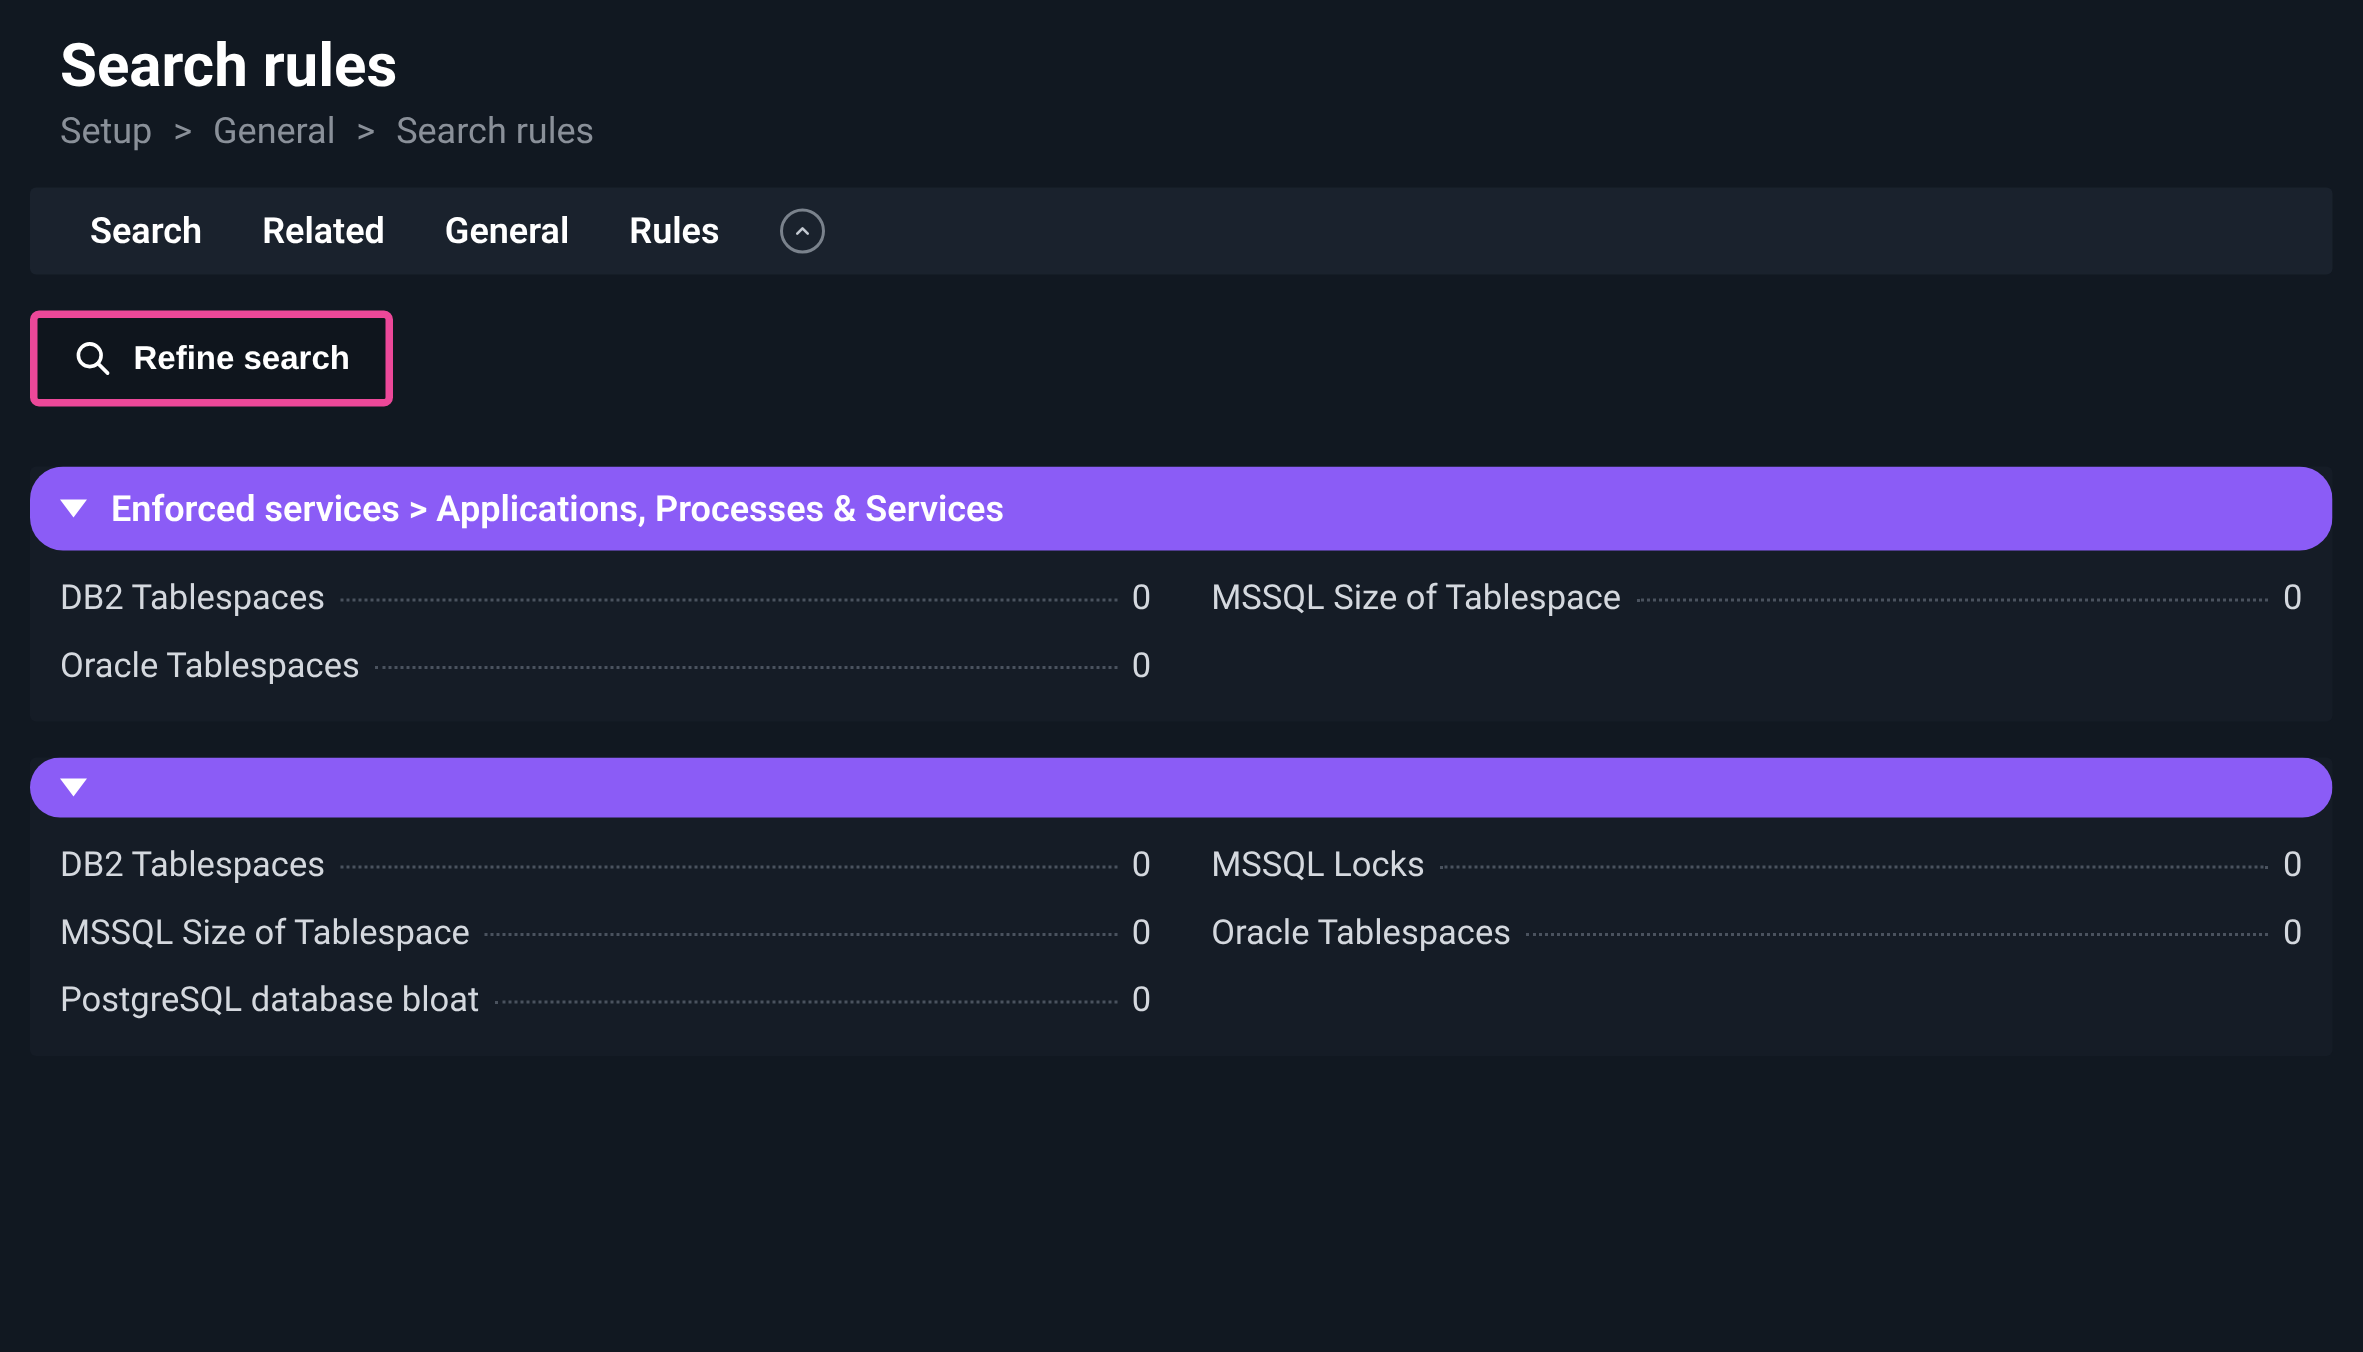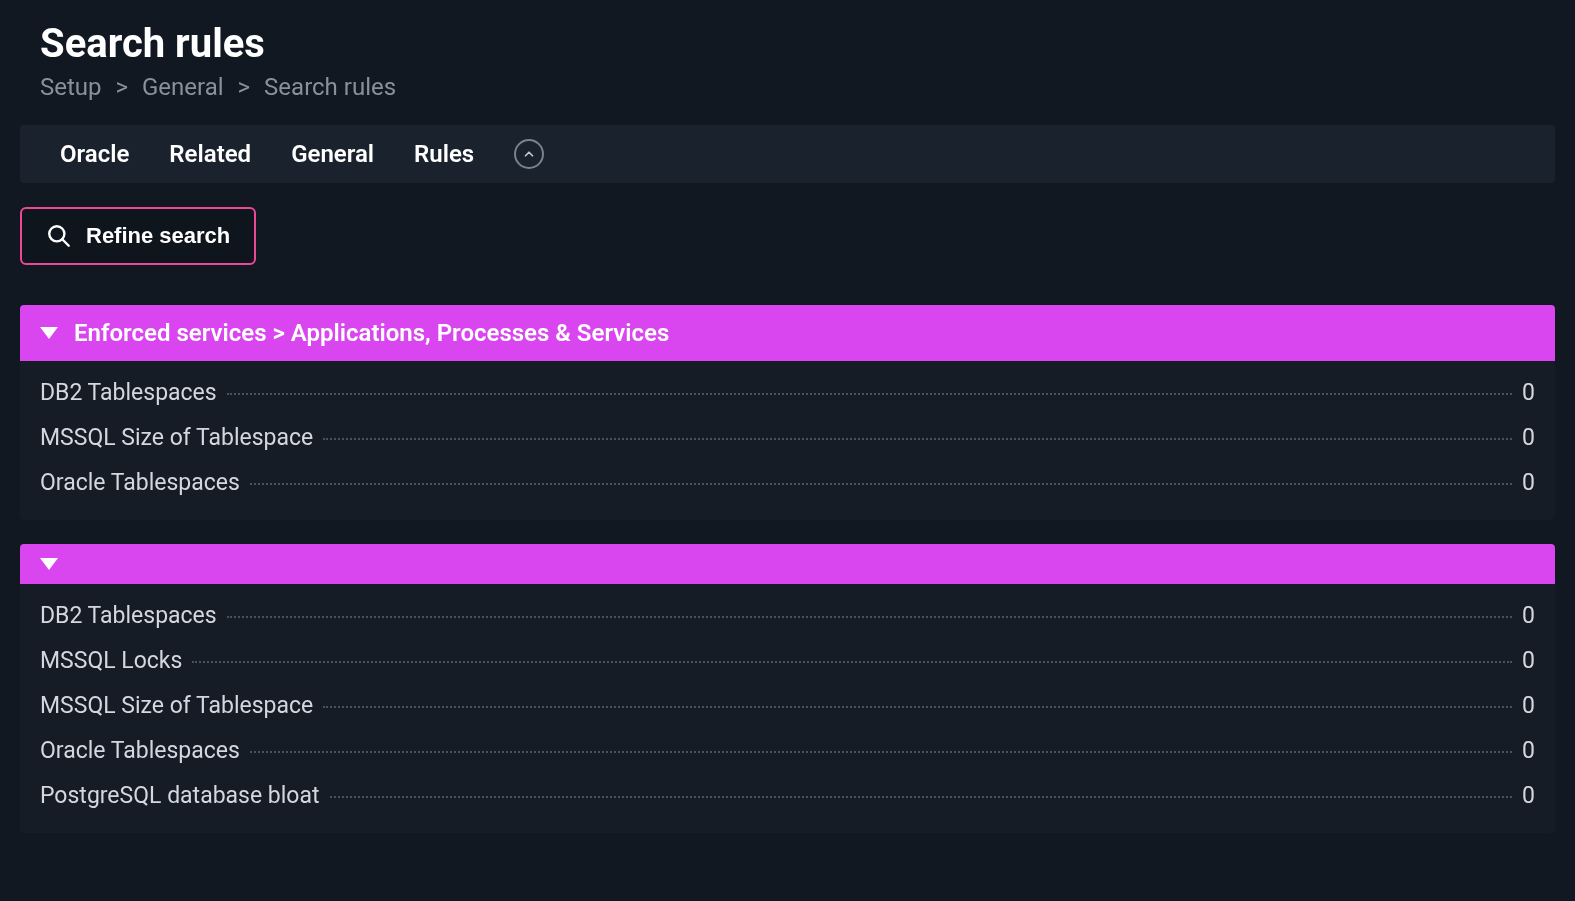--- a/index.html
+++ b/index.html
@@ -49,59 +49,60 @@
   }
   .collapse-btn svg { width: 14px; height: 14px; }
   .toolbar {
     display: flex;
     gap: 14px;
     padding: 0 20px;
     margin-bottom: 40px;
   }
   .toolbar-btn {
     background: #0f151d;
-    border: 2px solid #ec4899;
+    border: 5px solid #ec4899;
     border-radius: 6px;
     padding: 14px 24px;
     display: flex;
     align-items: center;
     gap: 14px;
     font-size: 22px;
     font-weight: 600;
     color: #ffffff;
     cursor: pointer;
   }
   .toolbar-btn svg { width: 26px; height: 26px; }
   .section {
     margin: 0 20px 24px 20px;
     background: #151c26;
     border-radius: 4px;
     overflow: hidden;
   }
   .section-header {
-    background: #d946ef;
+    background: #8b5cf6;
     padding: 14px 20px;
     display: flex;
     align-items: center;
     gap: 16px;
     font-size: 24px;
     font-weight: 600;
     color: #ffffff;
     cursor: pointer;
+    border-radius: 22px;
   }
   .section-header .caret {
     width: 0; height: 0;
     border-left: 9px solid transparent;
     border-right: 9px solid transparent;
     border-top: 12px solid #ffffff;
   }
   .section-body {
     padding: 18px 20px 24px 20px;
     display: grid;
-    grid-template-columns: 1fr;
+    grid-template-columns: 1fr 1fr;
     column-gap: 40px;
     row-gap: 18px;
   }
   .rule-row {
     display: flex;
     align-items: baseline;
     gap: 10px;
     font-size: 23px;
     color: #d4d8de;
     cursor: pointer;
@@ -123,21 +124,21 @@
 
 <div class="breadcrumb">
   <span>Setup</span>
   <span class="sep">&gt;</span>
   <span>General</span>
   <span class="sep">&gt;</span>
   <span>Search rules</span>
 </div>
 
 <div class="menubar">
-  <div class="menu-item">Oracle</div>
+  <div class="menu-item">Search</div>
   <div class="menu-item">Related</div>
   <div class="menu-item">General</div>
   <div class="menu-item">Rules</div>
   <div class="collapse-btn">
     <svg viewBox="0 0 24 24">
         <path d="M6 15l6-6 6 6" fill="none" stroke="currentColor" stroke-width="3" stroke-linecap="round" stroke-linejoin="round"></path>
       </svg>
   </div>
 </div>
 

